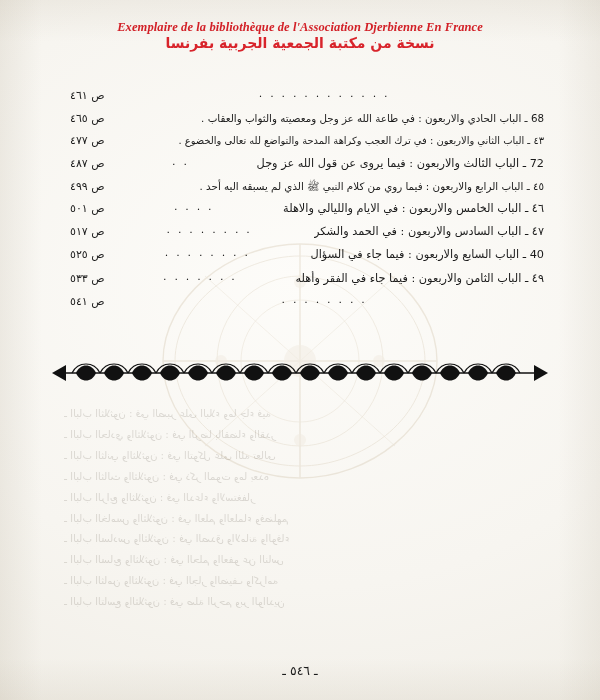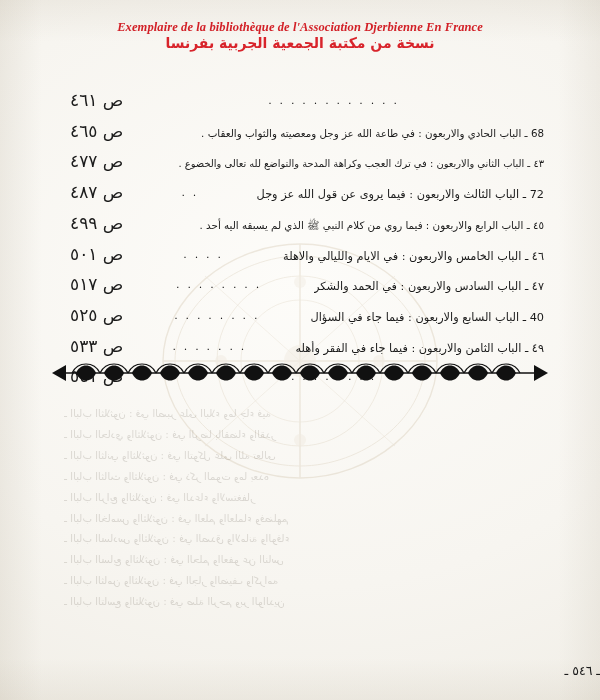--- a/index.html
+++ b/index.html
@@ -107,21 +107,21 @@
     top: -2px;
     border-bottom: 1px dotted rgba(20,20,20,0.0);
     overflow: hidden;
     letter-spacing: 2.2px;
     font-size: 11px;
     color: #222;
     text-align: center;
   }
   .toc-page {
     flex: 0 0 auto;
-    font-size: 17px;
+    font-size: 11px;
     color: #1b1b1b;
     direction: rtl;
     unicode-bidi: isolate;
   }
 
   
   .toc-row.long { font-size: 10.3px; }
   .toc-row.xlong { font-size: 9.9px; }
 
   
@@ -152,21 +152,21 @@
     overflow: hidden;
     white-space: pre-wrap;
   }
 
   
   .folio {
     position: absolute;
     left: 0;
     right: 0;
     bottom: 22px;
-    text-align: right;
+    text-align: center;
     font-family: "DejaVu Sans", sans-serif;
     font-size: 12.5px;
     color: #1b1b1b;
     direction: rtl;
   }
 </style>
 </head>
 <body>
 
 <div class="page">

